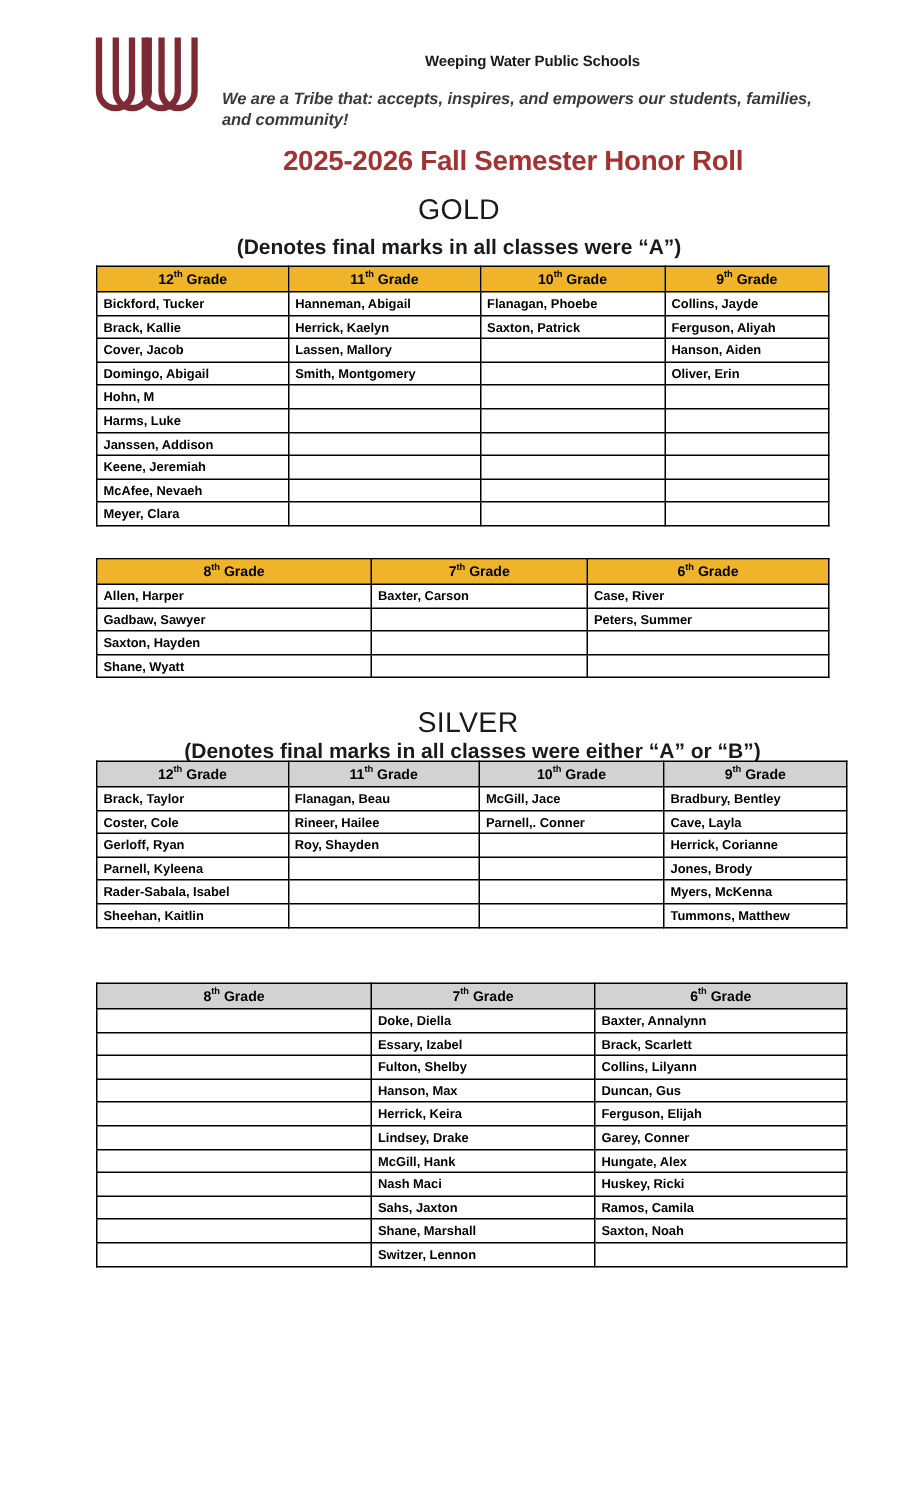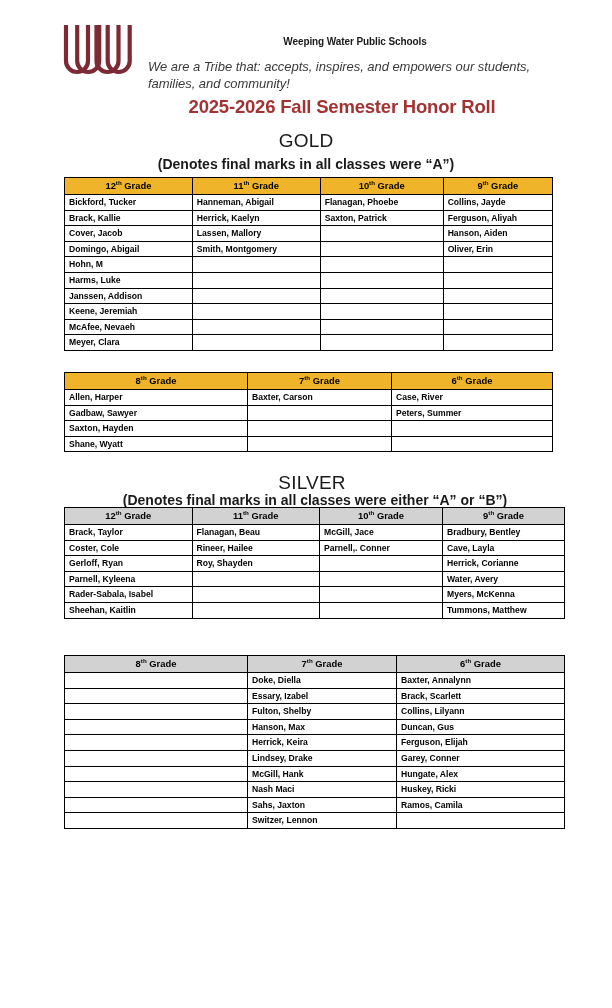--- a/index.html
+++ b/index.html
@@ -47,22 +47,22 @@
     font-size: 10px;
     font-weight: bold;
     letter-spacing: -0.1px;
     color: #1a1a1a;
   }
   .tagline {
     position: absolute;
     left: 148px;
     top: 41px;
     width: 400px;
-    font-size: 13px;
-    font-weight: normal;
+    font-size: 11px;
+    font-weight: bold;
     font-style: italic;
     line-height: 1.28;
     color: #3a3a3a;
     letter-spacing: -0.05px;
   }
 
   
   .doc-title {
     position: absolute;
     left: 0;
@@ -308,21 +308,21 @@
         <tr>
           <td>Gerloff, Ryan</td>
           <td>Roy, Shayden</td>
           <td class="empty">&nbsp;</td>
           <td>Herrick, Corianne</td>
         </tr>
         <tr>
           <td>Parnell, Kyleena</td>
           <td class="empty">&nbsp;</td>
           <td class="empty">&nbsp;</td>
-          <td>Water, Avery</td>
+          <td>Jones, Brody</td>
         </tr>
         <tr>
           <td>Rader-Sabala, Isabel</td>
           <td class="empty">&nbsp;</td>
           <td class="empty">&nbsp;</td>
           <td>Myers, McKenna</td>
         </tr>
         <tr>
           <td>Sheehan, Kaitlin</td>
           <td class="empty">&nbsp;</td>
@@ -386,19 +386,24 @@
           <td>Nash Maci</td>
           <td>Huskey, Ricki</td>
         </tr>
         <tr>
           <td class="empty">&nbsp;</td>
           <td>Sahs, Jaxton</td>
           <td>Ramos, Camila</td>
         </tr>
         <tr>
           <td class="empty">&nbsp;</td>
+          <td>Shane, Marshall</td>
+          <td>Saxton, Noah</td>
+        </tr>
+        <tr>
+          <td class="empty">&nbsp;</td>
           <td>Switzer, Lennon</td>
           <td class="empty">&nbsp;</td>
         </tr>
       </tbody>
   </table>
 
 </div>
 
 </body></html>

